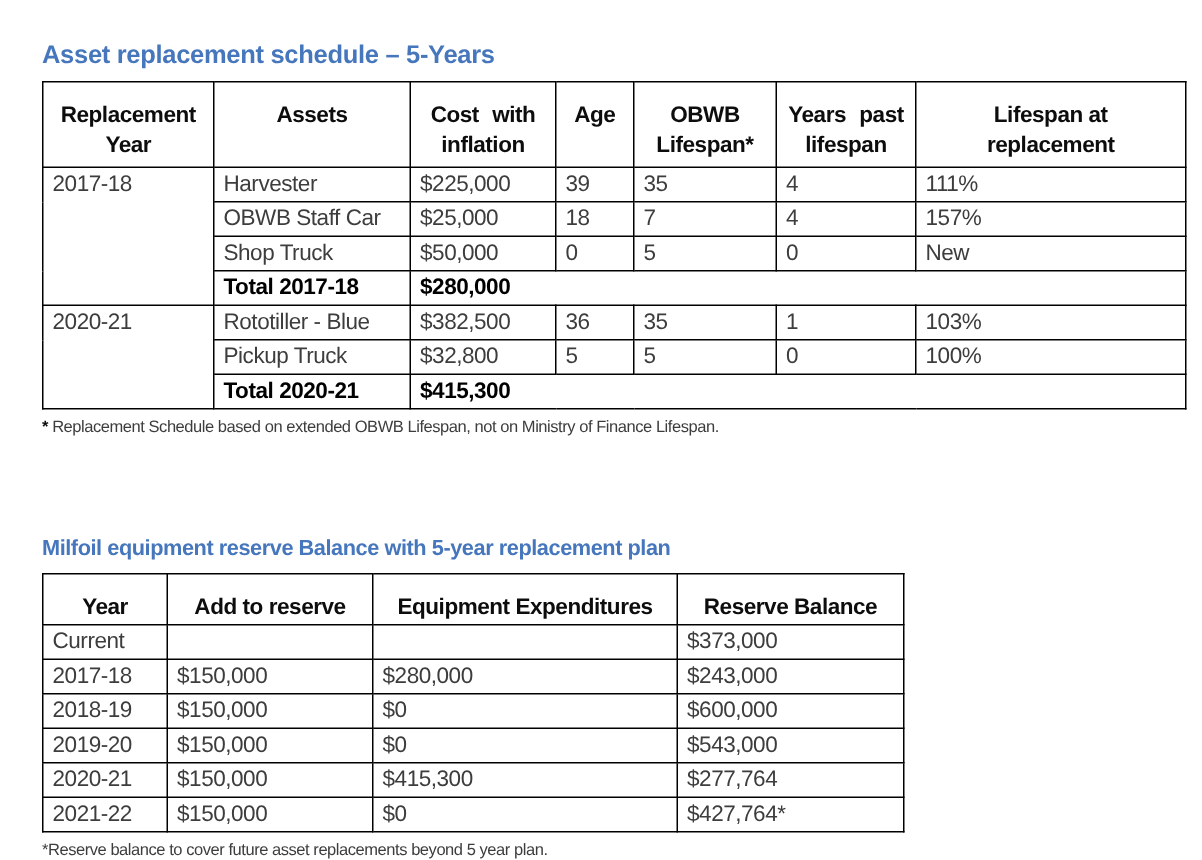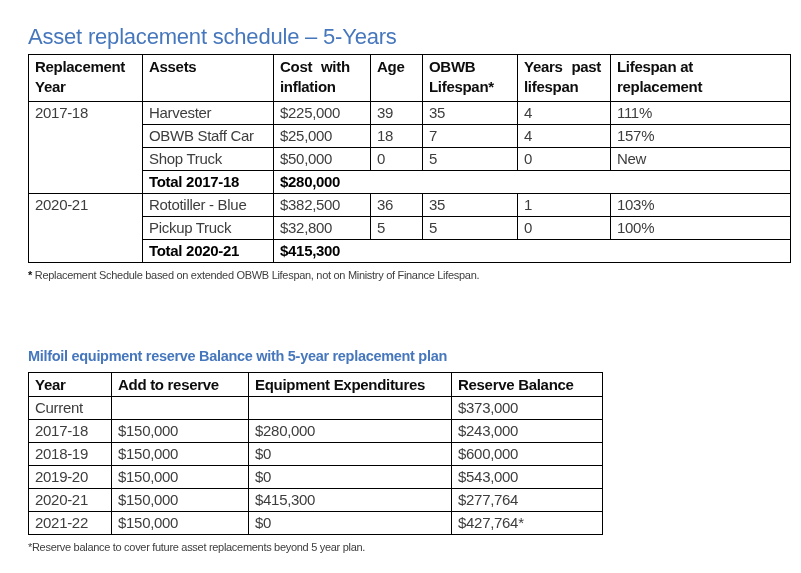--- a/index.html
+++ b/index.html
@@ -11,22 +11,22 @@
     width: 801px;
     height: 573px;
     font-family: "Liberation Sans", sans-serif;
     color: #3d3d3d;
     overflow: hidden;
   }
   .content {
     padding: 27px 0 0 28px;
   }
   .doc-title {
-    font-size: 22px;
-    font-weight: normal;
+    font-size: 17px;
+    font-weight: bold;
     color: #4677bd;
     letter-spacing: -0.2px;
     margin: 0 0 7px 0;
     line-height: 20px;
   }
   .doc-subtitle {
     font-size: 14.5px;
     font-weight: bold;
     color: #4677bd;
     letter-spacing: -0.3px;
@@ -40,24 +40,24 @@
   th, td {
     border: 1px solid #000000;
     font-size: 15px;
     letter-spacing: -0.3px;
     overflow: hidden;
     padding: 0 6px;
   }
   th {
     font-weight: bold;
     color: #0d0d0d;
-    text-align: left;
+    text-align: center;
     vertical-align: top;
     white-space: pre-line;
-    padding-top: 2px;
+    padding-top: 12px;
     line-height: 20px;
   }
   #asset-table { width: 762px; }
   #asset-table th { height: 44px; }
   #asset-table td { height: 22px; line-height: 18px; vertical-align: middle; }
   #asset-table td.year-cell { vertical-align: top; padding-top: 2px; }
   .th-justified { word-spacing: 5px; }
   .total-row td {
     font-weight: bold;
     color: #000000;

